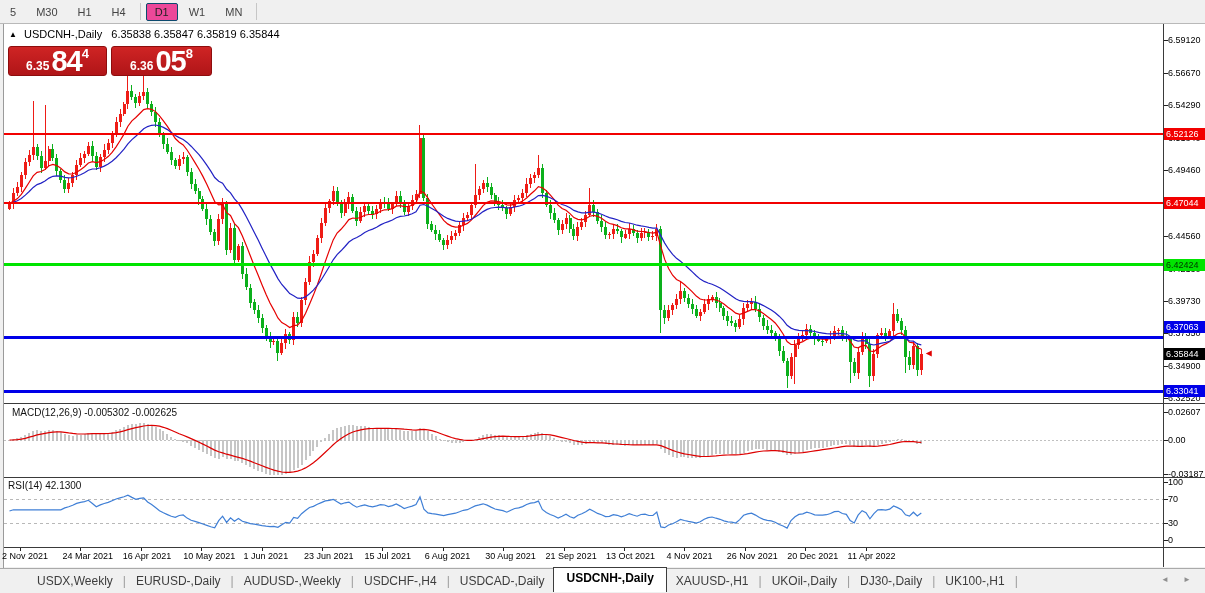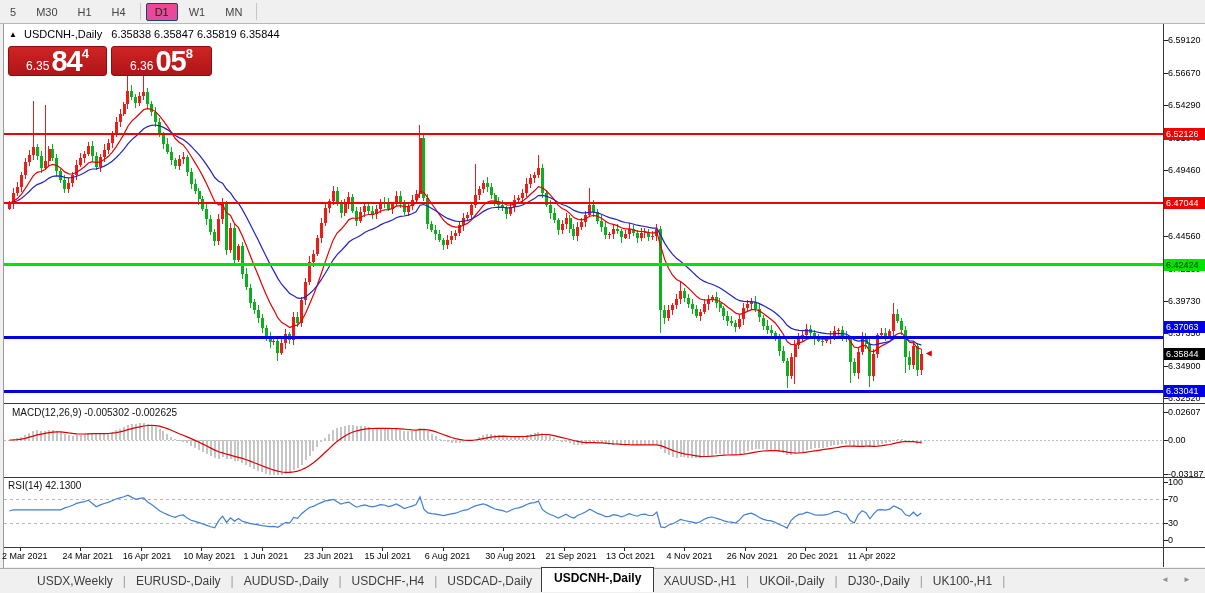--- a/index.html
+++ b/index.html
@@ -25,21 +25,21 @@
   .spin-btn{width:14px;background:#f2f2f2;display:flex;align-items:center;justify-content:center;
     font-size:6px;color:#3a62a8;}
   .spin-btn.left{border-right:1px solid #cfcfcf;}
   .spin-btn.right{border-left:1px solid #cfcfcf;}
   #volume-input{flex:1;border:none;outline:none;font-family:"Liberation Sans",sans-serif;
     font-size:12px;color:#000;text-align:right;padding:0 4px 0 0;width:30px;}
   #tp-row2{display:flex;margin-top:2px;height:30px;}
   .price-box{width:99px;background:linear-gradient(#cf2424,#b01518);border:1px solid #8e0d0d;border-radius:3px;
     color:#fff;display:flex;align-items:flex-end;justify-content:center;box-sizing:border-box;padding-bottom:1px;}
   .price-box.buy{margin-left:4px;width:101px;}
-  .pb-small{font-size:12px;font-weight:normal;line-height:16px;margin-right:2px;}
+  .pb-small{font-size:12px;font-weight:bold;line-height:16px;margin-right:2px;}
   .pb-big{font-size:29px;font-weight:bold;line-height:26px;letter-spacing:-1px;}
   .pb-sup{font-size:13px;font-weight:bold;line-height:12px;align-self:flex-start;margin-top:1px;}
   
   .ind-label{position:absolute;z-index:20;font-size:10px;color:#111;white-space:nowrap;}
   
   #axis-labels{position:absolute;left:1163px;top:24px;width:42px;height:543px;z-index:20;}
   .ytick{position:absolute;left:5px;width:40px;height:12px;line-height:12px;font-size:9px;color:#000;}
   .hline-label{position:absolute;left:1px;width:41px;height:12px;line-height:12px;font-size:9px;
     color:#fff;padding-left:2px;box-sizing:border-box;}
   
@@ -876,21 +876,21 @@
     <div class="ytick" style="top: 493px;">30</div>
     <div class="ytick" style="top: 510px;">0</div>
     <div class="hline-label" style="top: 104px; background: rgb(242, 0, 0); color: rgb(255, 255, 255);">6.52126</div>
     <div class="hline-label" style="top: 173px; background: rgb(242, 0, 0); color: rgb(255, 255, 255);">6.47044</div>
     <div class="hline-label" style="top: 235px; background: rgb(0, 228, 0); color: rgb(0, 51, 0);">6.42424</div>
     <div class="hline-label" style="top: 297px; background: rgb(0, 0, 232); color: rgb(255, 255, 255);">6.37063</div>
     <div class="hline-label" style="top: 361px; background: rgb(0, 0, 232); color: rgb(255, 255, 255);">6.33041</div>
     <div class="hline-label" style="top: 324px; background: rgb(0, 0, 0); color: rgb(255, 255, 255);">6.35844</div>
   </div>
 <div id="date-axis">
-    <div class="dlabel" style="left: 2px;">2 Mar 2021</div>
+    <div class="dlabel" style="left: 2px;">2 Nov 2021</div>
     <div class="dlabel" style="left: 62.4px;">24 Mar 2021</div>
     <div class="dlabel" style="left: 122.8px;">16 Apr 2021</div>
     <div class="dlabel" style="left: 183.2px;">10 May 2021</div>
     <div class="dlabel" style="left: 243.6px;">1 Jun 2021</div>
     <div class="dlabel" style="left: 304px;">23 Jun 2021</div>
     <div class="dlabel" style="left: 364.4px;">15 Jul 2021</div>
     <div class="dlabel" style="left: 424.8px;">6 Aug 2021</div>
     <div class="dlabel" style="left: 485.2px; text-align: right;">30 Aug 2021</div>
     <div class="dlabel" style="left: 545.6px;">21 Sep 2021</div>
     <div class="dlabel" style="left: 606px;">13 Oct 2021</div>
@@ -898,21 +898,21 @@
     <div class="dlabel" style="left: 726.8px;">26 Nov 2021</div>
     <div class="dlabel" style="left: 787.2px;">20 Dec 2021</div>
     <div class="dlabel" style="left: 847.6px;">11 Apr 2022</div>
   </div>
 
 <div id="tab-bar">
     <div class="tab">USDX,Weekly</div>
     <span class="tabsep">|</span>
     <div class="tab">EURUSD-,Daily</div>
     <span class="tabsep">|</span>
-    <div class="tab">AUDUSD-,Daily</div>
+    <div class="tab">AUDUSD-,Weekly</div>
     <span class="tabsep">|</span>
     <div class="tab">USDCHF-,H4</div>
     <span class="tabsep">|</span>
     <div class="tab">USDCAD-,Daily</div>
     <div class="tab active">USDCNH-,Daily</div>
     <div class="tab">XAUUSD-,H1</div>
     <span class="tabsep">|</span>
     <div class="tab">UKOil-,Daily</div>
     <span class="tabsep">|</span>
     <div class="tab">DJ30-,Daily</div>

